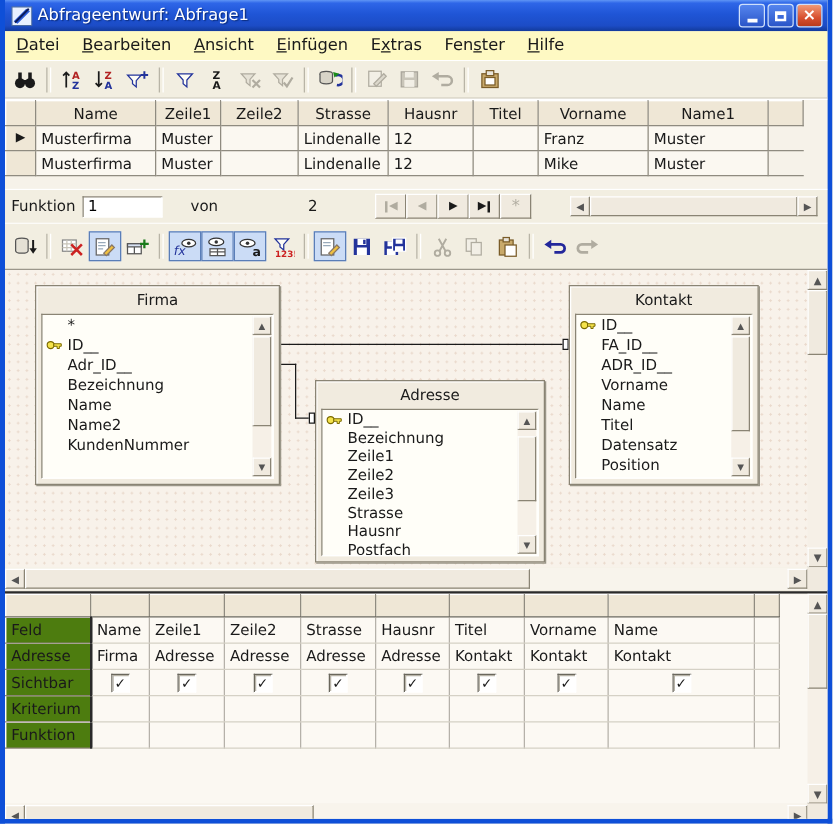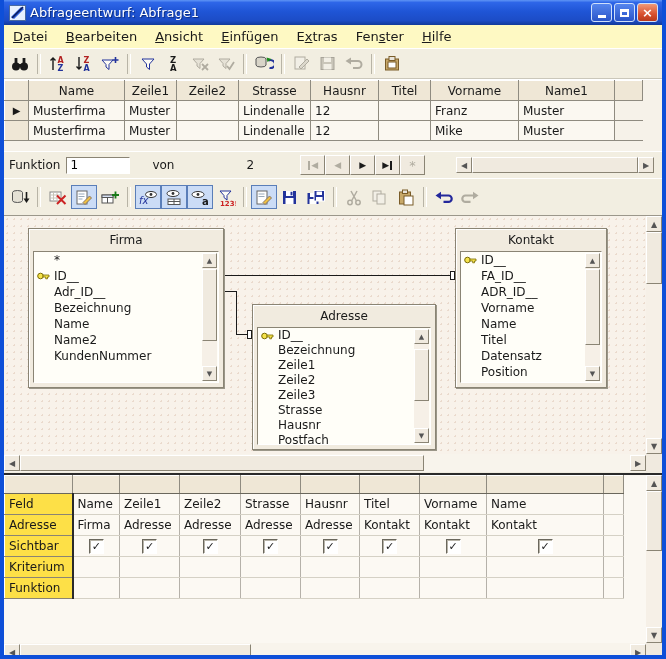--- a/index.html
+++ b/index.html
@@ -79,21 +79,21 @@
   .hscroll .sthumb{position:absolute;top:1px;}
   .hscroll .corner{position:absolute;top:0;right:0;width:16px;height:18px;background:#F0EADF;}
 
   .splitter{height:3px;background:#2a2a2a;border-top:1px solid #f0ece0;box-sizing:border-box;}
 
   
   .qwrap{position:relative;height:168px;background:#FBF8F2;overflow:hidden;}
   table.qgrid{border-collapse:collapse;table-layout:fixed;}
   table.qgrid td{box-sizing:border-box;overflow:hidden;white-space:nowrap;padding:0 4px;}
   .qh{height:18px;background:#EFE7D6;border:1px solid #8f8b80;border-top-color:#fff;border-left-color:#fff;border-bottom:1px solid #6a675c;}
-  .ql{height:21px;background:#fde047;border-top:1px solid #fff;border-left:1px solid #fff;border-bottom:1px solid #8a8474;border-right:2px solid #2a2a2a;}
+  .ql{height:21px;background:#4d7c0f;border-top:1px solid #fff;border-left:1px solid #fff;border-bottom:1px solid #8a8474;border-right:2px solid #2a2a2a;}
   .qc{height:21px;background:#FCF9F3;border-right:1px solid #b5b1a9;border-bottom:1px solid #d5d1c5;}
   .qcc{text-align:center;}
   .cb{display:inline-block;width:13px;height:13px;background:#fff;border:1px solid;border-color:#6a675c #fff #fff #6a675c;box-shadow:inset 1px 1px 0 #b8b4a8;font-size:11px;line-height:13px;text-align:center;font-weight:bold;vertical-align:middle;}
   .qvsb{position:absolute;right:0;top:0;bottom:0;width:16px;background:#F6F0E7;}
   .qvsb .sbtn{position:absolute;left:0;}
 
   svg{display:block;}
   svg text{font-family:"DejaVu Sans",sans-serif;}
 </style>
 </head>

